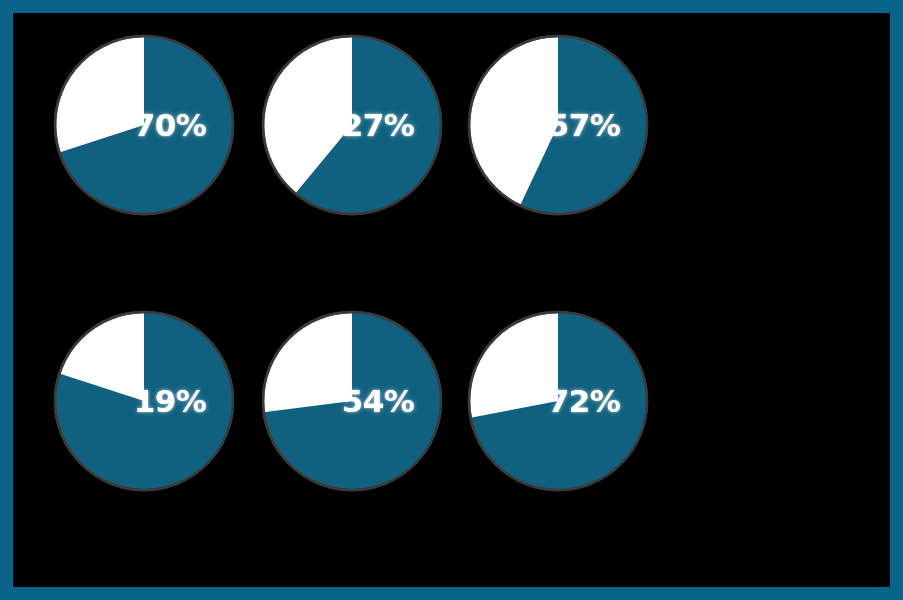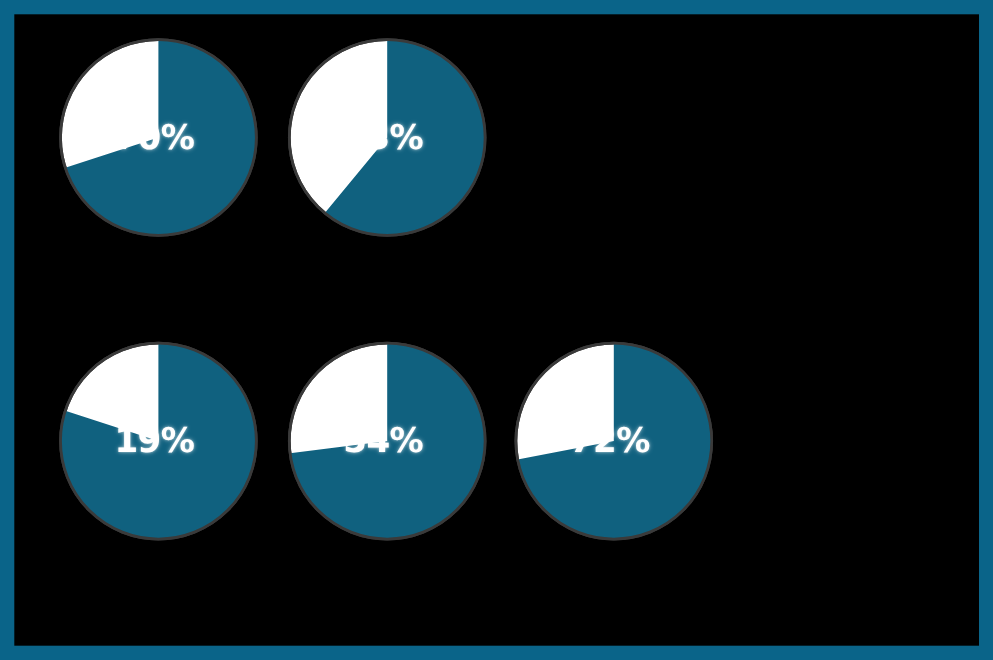--- a/index.html
+++ b/index.html
@@ -65,21 +65,21 @@
   }
 
   .pie-value {
     position: absolute;
     left: 0;
     top: 0;
     width: 184px;
     height: 184px;
     display: flex;
     align-items: center;
-    justify-content: flex-start;
+    justify-content: center;
     pointer-events: none;
   }
 
   .pie-value span {
     display: block;
     margin-left: 52px;
     color: #ffffff;
     font-family: "DejaVu Sans", "Liberation Sans", sans-serif;
     font-size: 31px;
     font-weight: bold;
@@ -106,24 +106,34 @@
         </div>
       </div>
 
       <div class="pie-cell r1 c2">
         <svg class="pie-svg" viewBox="0 0 184 184">
             <circle cx="92" cy="92" r="89" fill="#ffffff" stroke="#3a3a3a" stroke-width="2.5"></circle>
             <path d="M 92 92 L 92 3 A 89 89 0 1 1 35.269264912366616 160.57567860704523 Z" fill="#10617f"></path>
             <circle cx="92" cy="92" r="89" fill="none" stroke="#3a3a3a" stroke-width="2.5"></circle>
           </svg>
         <div class="pie-value">
-          <span>83%</span>
+          <span>27%</span>
         </div>
       </div>
 
+      <div class="pie-cell r1 c3">
+        <svg class="pie-svg" viewBox="0 0 184 184">
+            <circle cx="92" cy="92" r="89" fill="#ffffff" stroke="#3a3a3a" stroke-width="2.5"></circle>
+            <path d="M 92 92 L 92 3 A 89 89 0 1 1 54.105643050708565 172.52960766947575 Z" fill="#10617f"></path>
+            <circle cx="92" cy="92" r="89" fill="none" stroke="#3a3a3a" stroke-width="2.5"></circle>
+          </svg>
+        <div class="pie-value">
+          <span>57%</span>
+        </div>
+      </div>
 
 
       <div class="pie-cell r2 c1">
         <svg class="pie-svg" viewBox="0 0 184 184">
             <circle cx="92" cy="92" r="89" fill="#ffffff" stroke="#3a3a3a" stroke-width="2.5"></circle>
             <path d="M 92 92 L 92 3 A 89 89 0 1 1 7.355970049731326 64.49748750062969 Z" fill="#10617f"></path>
             <circle cx="92" cy="92" r="89" fill="none" stroke="#3a3a3a" stroke-width="2.5"></circle>
           </svg>
         <div class="pie-value">
           <span>19%</span>

